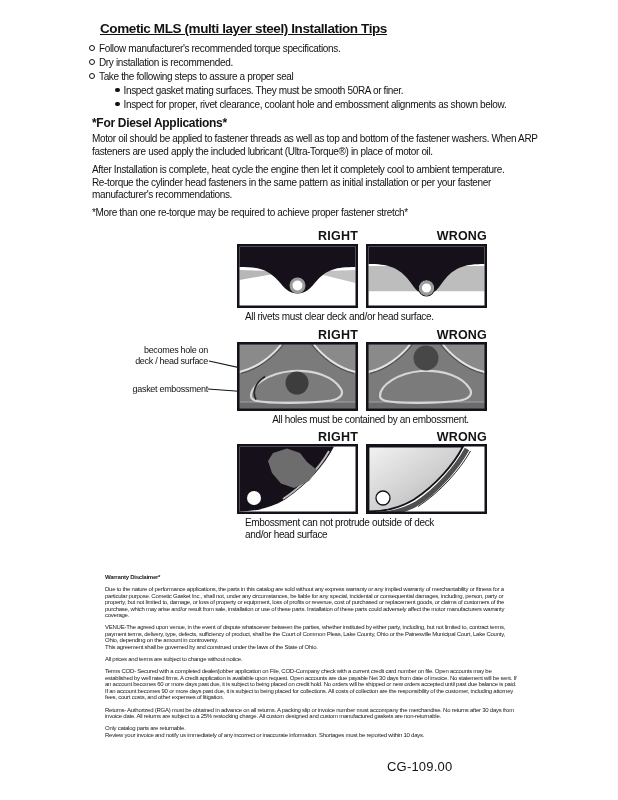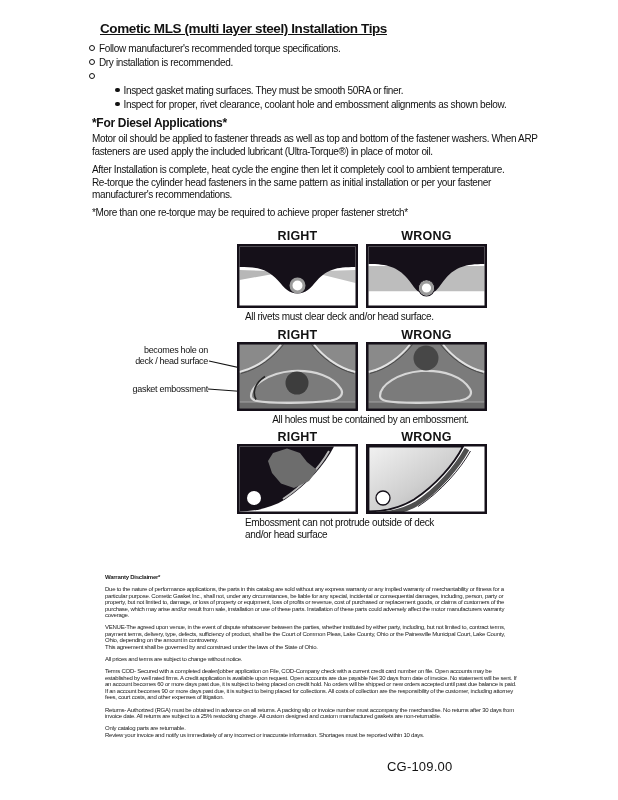--- a/index.html
+++ b/index.html
@@ -15,21 +15,21 @@
   .tips{left:89px;top:41px;font-size:10px;letter-spacing:-0.35px;}
   .tip-line{display:flex;align-items:center;gap:4px;height:14px;white-space:nowrap;}
   .tip-sub{margin-left:26px;text-align:right;}
   .bullet-o{width:4px;height:4px;border:1px solid #121212;border-radius:50%;flex:0 0 auto;}
   .bullet-f{width:4.5px;height:4.5px;background:#121212;border-radius:50%;flex:0 0 auto;}
   .diesel-heading{left:92px;top:116px;font-size:12px;font-weight:bold;letter-spacing:-0.3px;white-space:nowrap;}
   .body-para{font-size:10px;letter-spacing:-0.35px;line-height:12.6px;}
   .para1{left:92px;top:133px;width:452px;}
   .para2{left:92px;top:164px;width:428px;}
   .note-line{left:92px;top:207px;font-size:10px;letter-spacing:-0.35px;white-space:nowrap;}
-  .fig-label{width:121px;text-align:center;font-size:12.5px;font-weight:bold;letter-spacing:0.2px;}
+  .fig-label{width:121px;text-align:right;font-size:12.5px;font-weight:bold;letter-spacing:0.2px;}
   .fig-caption{font-size:10px;letter-spacing:-0.35px;line-height:11.5px;margin-left:8px;}
   .cap1{left:237px;top:311px;white-space:nowrap;}
   .cap2{left:237px;top:414px;width:251px;text-align:center;white-space:nowrap;}
   .cap3{left:237px;top:517px;width:215px;}
   .callout{font-size:9px;letter-spacing:-0.3px;line-height:11px;text-align:right;width:112px;}
   .warranty{left:105px;top:574px;width:412px;font-size:6px;letter-spacing:-0.25px;line-height:6.4px;color:#1a1a1a;}
   .warranty .w-head{font-weight:bold;margin-bottom:6px;}
   .warranty .w-para{margin-bottom:6px;}
   .warranty .w-tight{margin-bottom:0;}
   .page-number{left:387px;top:759px;font-size:13px;letter-spacing:0.2px;white-space:nowrap;}
@@ -46,20 +46,21 @@
     <div class="tip-line">
       <span class="bullet-o"></span>
       <span>Follow manufacturer's recommended torque specifications.</span>
     </div>
     <div class="tip-line">
       <span class="bullet-o"></span>
       <span>Dry installation is recommended.</span>
     </div>
     <div class="tip-line">
       <span class="bullet-o"></span>
+      <span>Take the following steps to assure a proper seal</span>
     </div>
     <div class="tip-line tip-sub">
       <span class="bullet-f"></span>
       <span>Inspect gasket mating surfaces.  They must be smooth 50RA or finer.</span>
     </div>
     <div class="tip-line tip-sub">
       <span class="bullet-f"></span>
       <span>Inspect for proper, rivet clearance, coolant hole and embossment alignments as shown below.</span>
     </div>
   </div>

